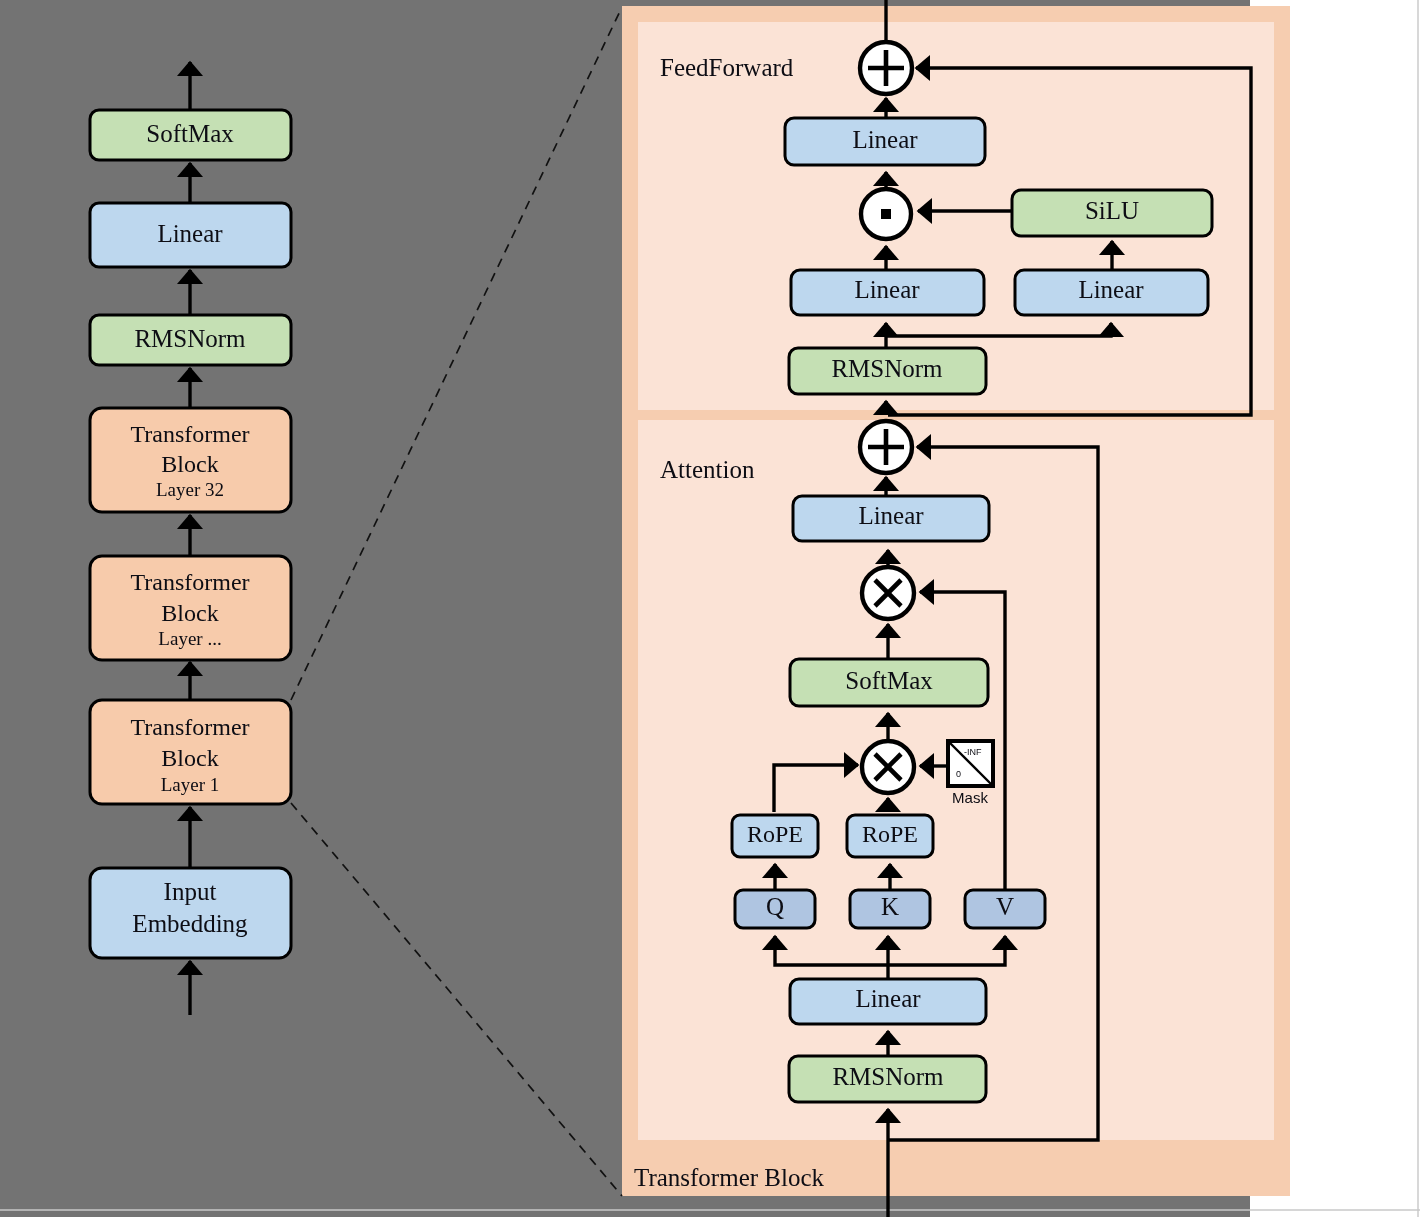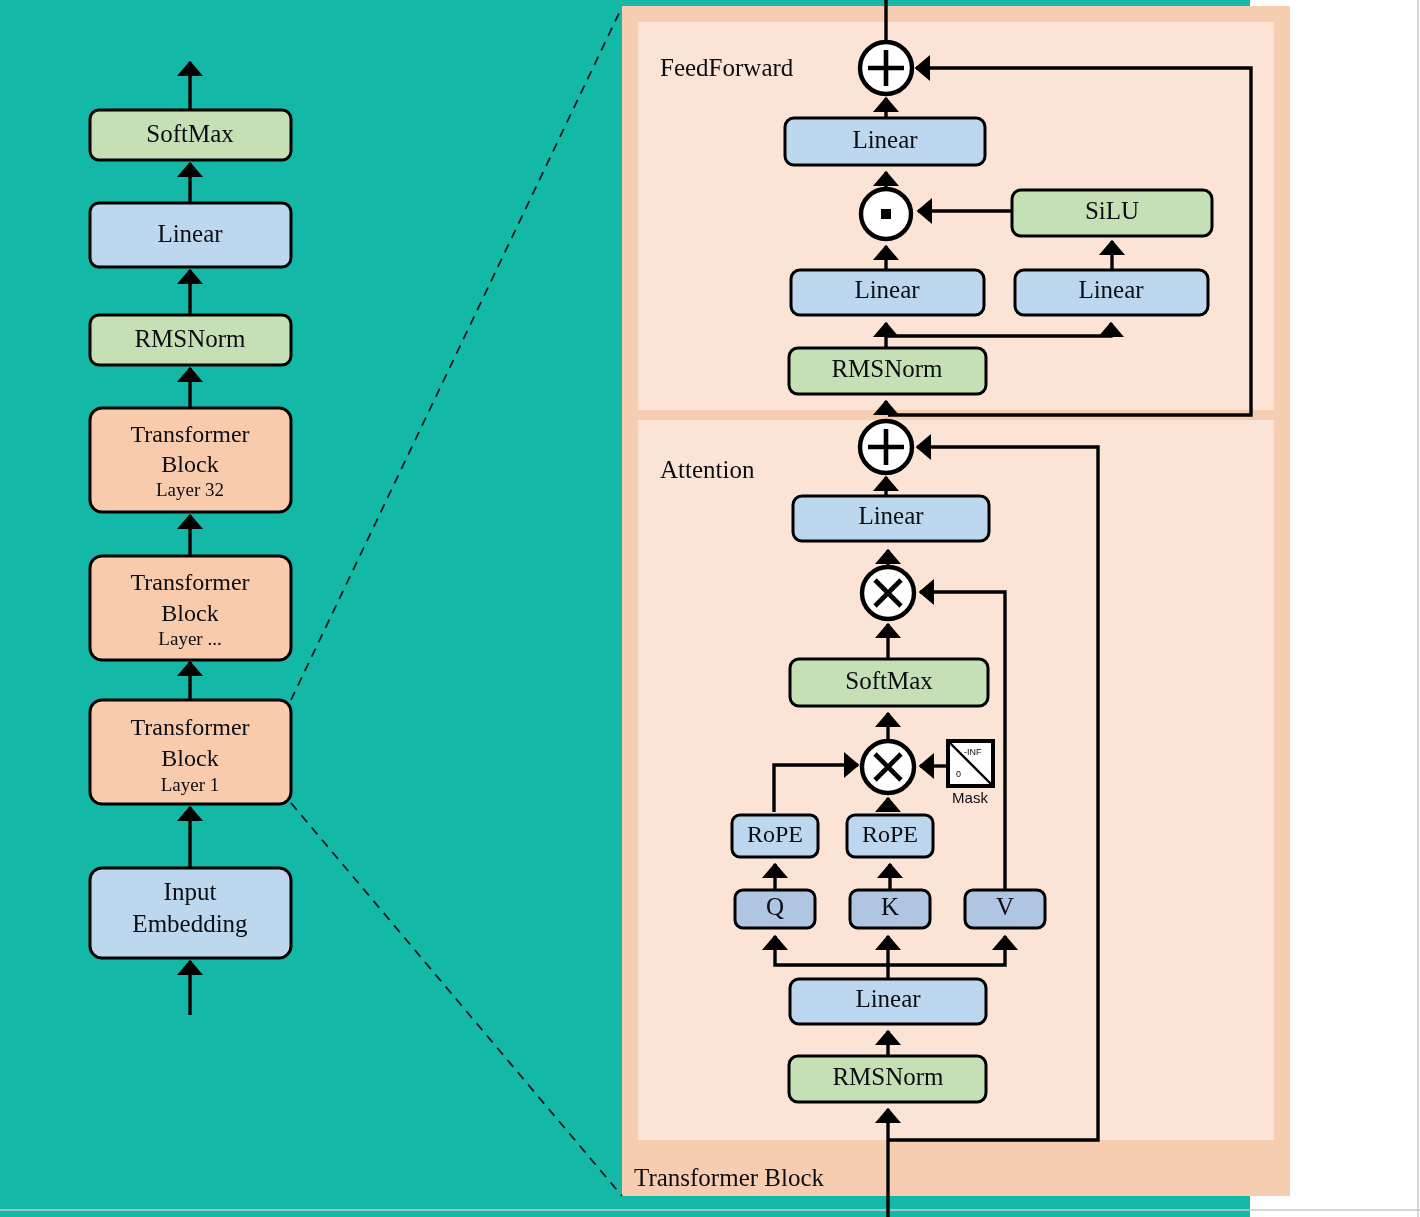--- a/index.html
+++ b/index.html
@@ -10,21 +10,21 @@
   body {
     width: 1420px;
     height: 1217px;
     font-family: "Liberation Serif", "DejaVu Serif", serif;
     overflow: hidden;
   }
   #diagram-root {
     position: relative;
     width: 1250px;
     height: 1217px;
-    background: #14b8a6;
+    background: #737373;
   }
   svg.diagram {
     display: block;
     width: 1420px;
     height: 1217px;
   }
   .box-label {
     font-family: "Liberation Serif", "DejaVu Serif", serif;
     fill: #0d0d14;
     text-anchor: middle;

